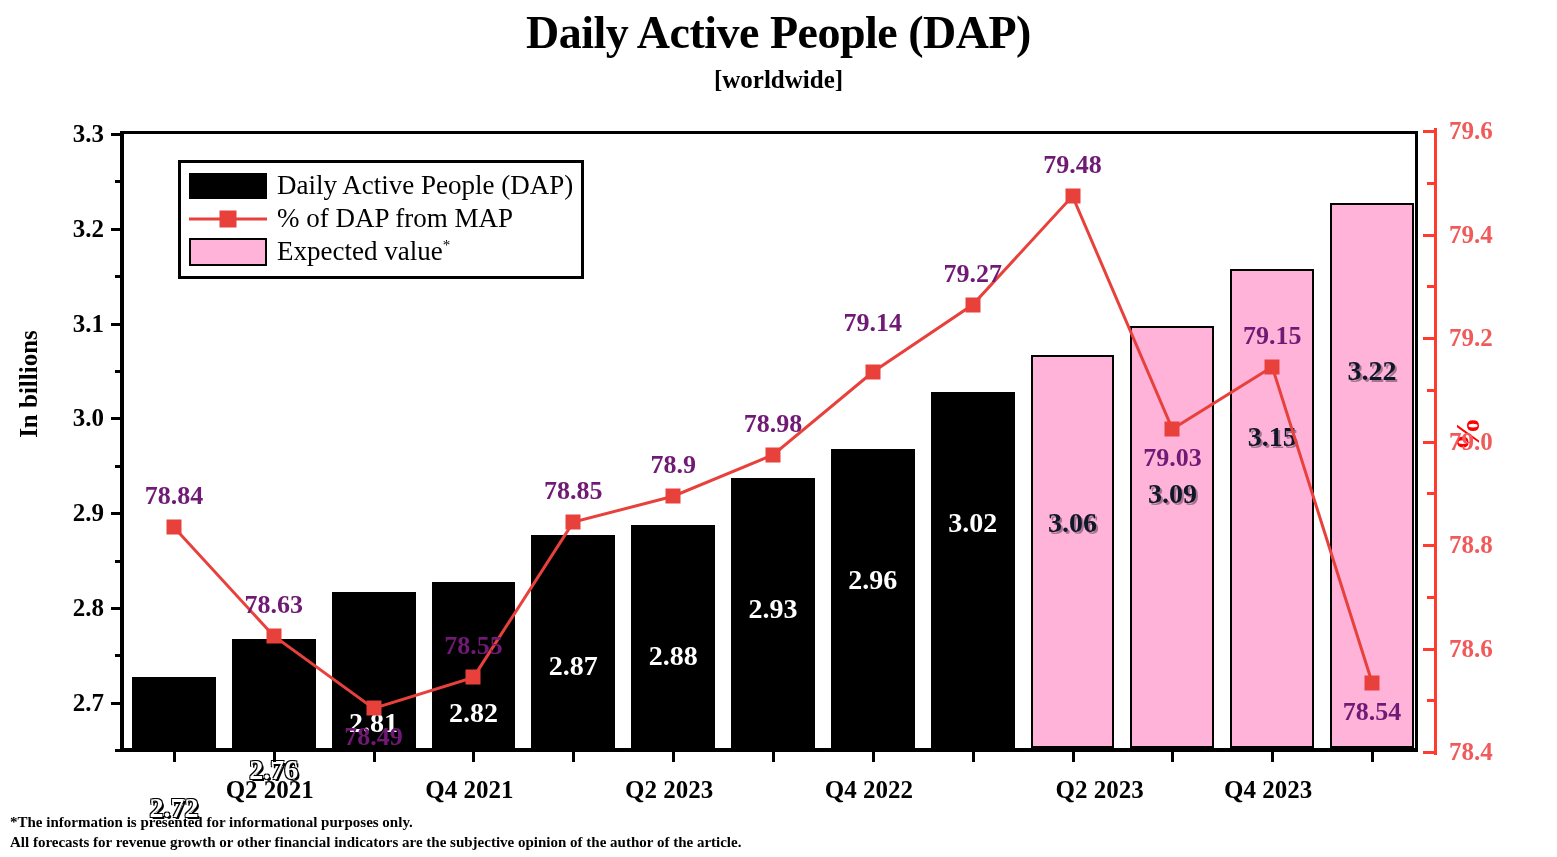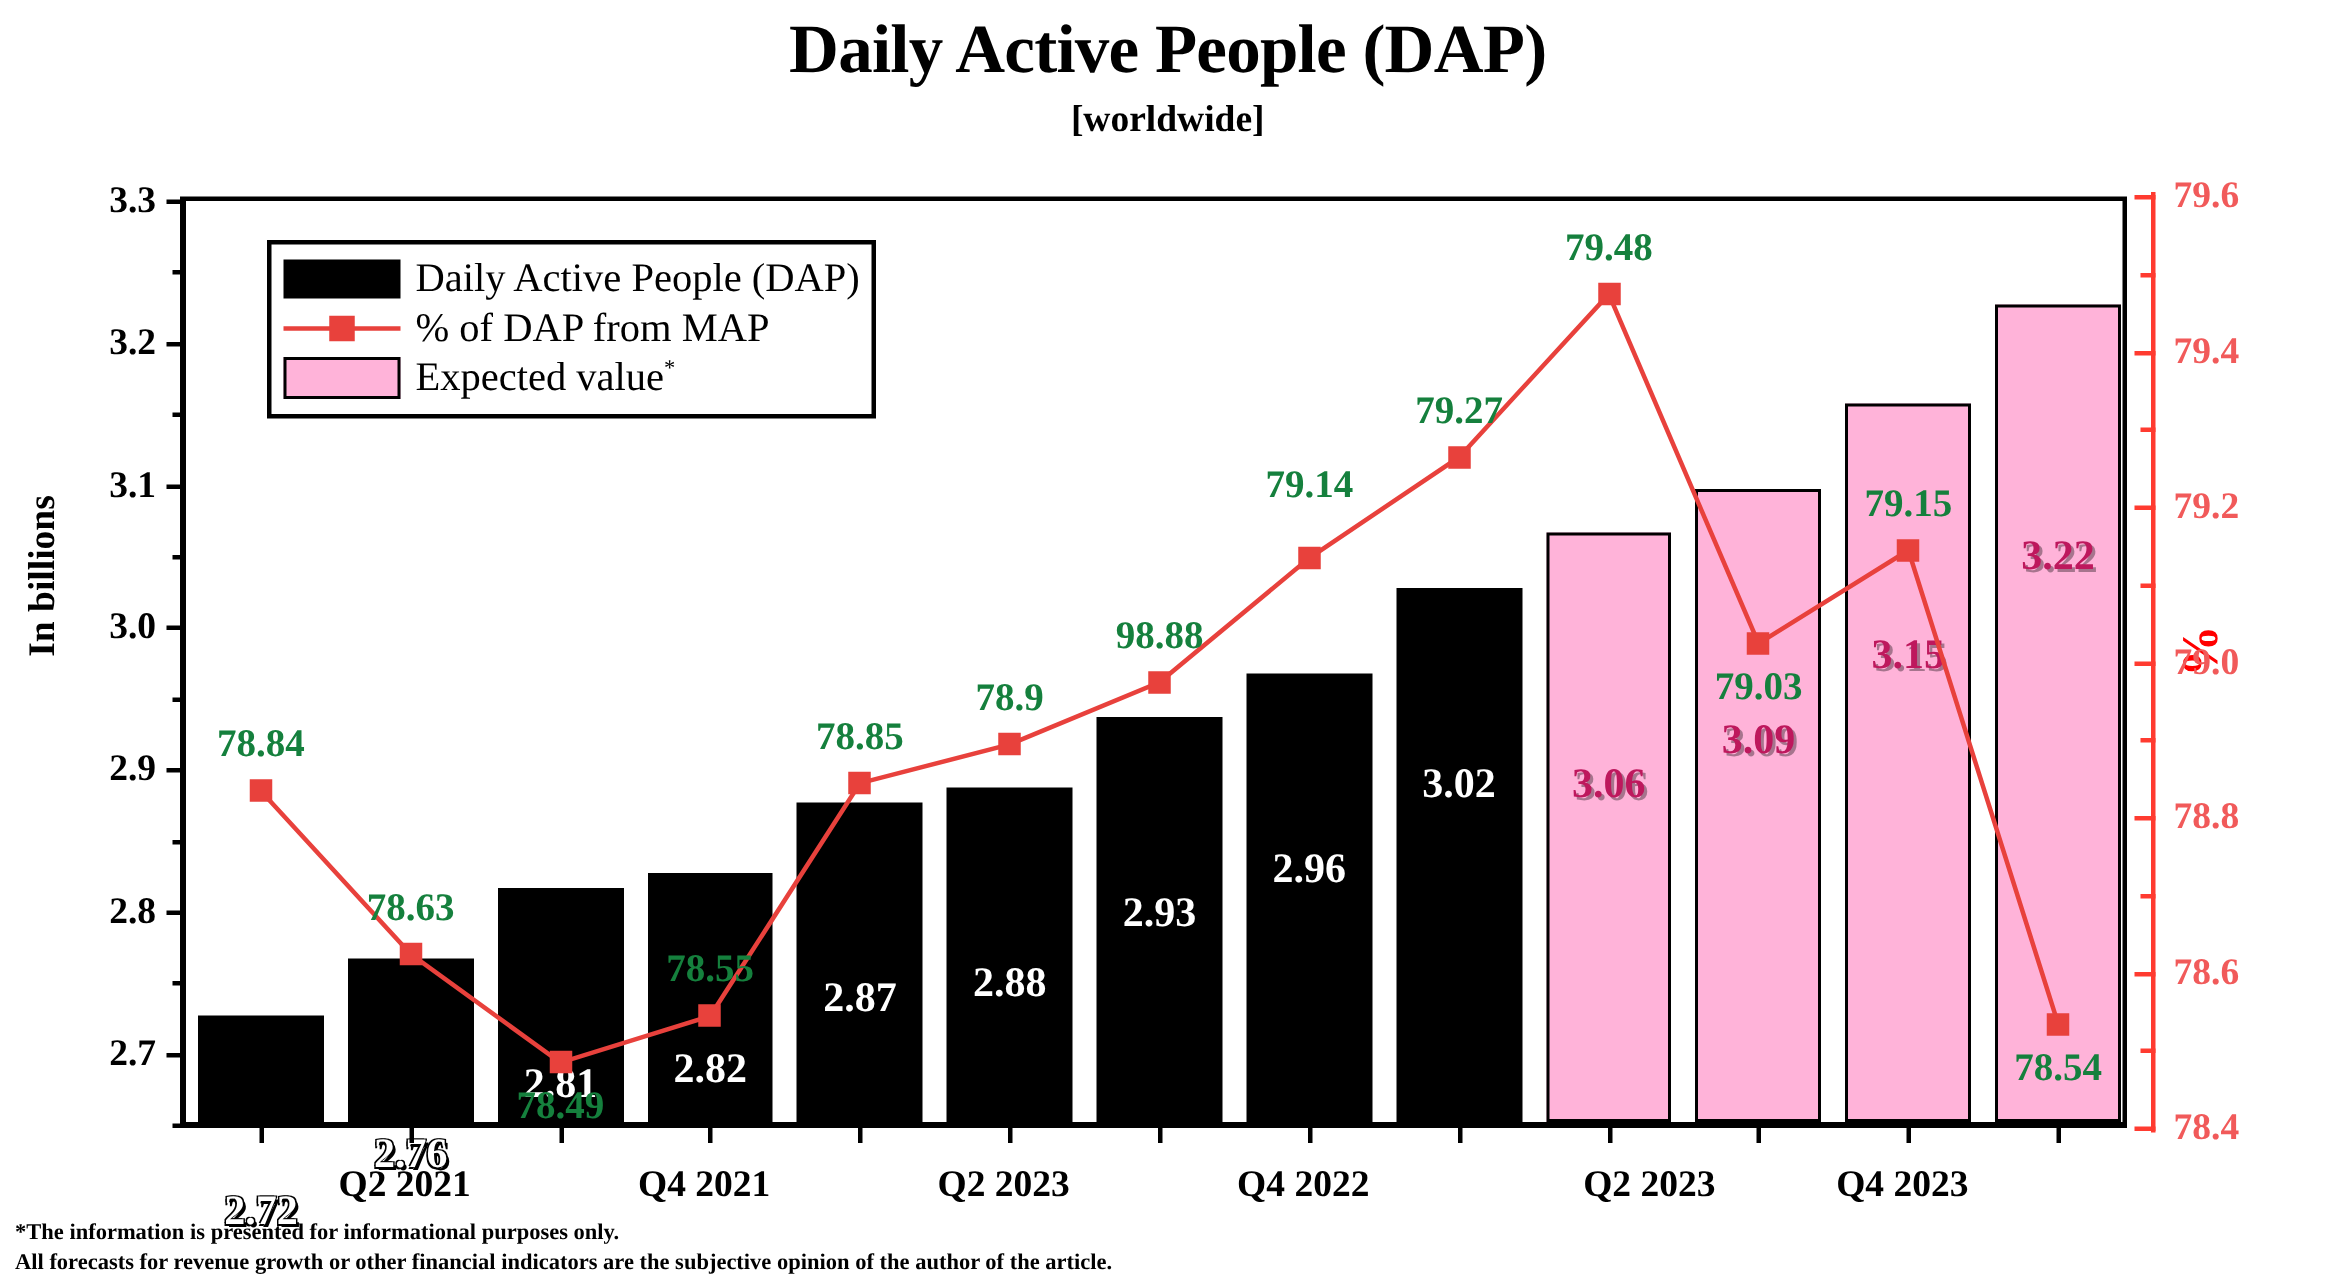--- a/index.html
+++ b/index.html
@@ -67,30 +67,30 @@
 
   
   .bar{position:absolute;bottom:0;box-sizing:border-box;}
   .bar.dap{background:#000;}
   .bar.exp{background:#FFB3D9;border:2px solid #000;}
   .barval{
     position:absolute;left:50%;transform:translateX(-50%);
     font-size:28px;font-weight:bold;white-space:nowrap;
   }
   .barval.onblack{color:#ffffff;text-shadow:2px 2px 0 #000,-1px -1px 0 #000,1px -1px 0 #000,-1px 1px 0 #000;}
-  .barval.onpink{color:#be185d;text-shadow:2px 2px 0 rgba(0,0,0,.35);}
+  .barval.onpink{color:#0f172a;text-shadow:2px 2px 0 rgba(0,0,0,.35);}
 
   
   #lineSvg{position:absolute;inset:0;overflow:visible;}
   .pt{
     position:absolute;width:15px;height:15px;background:#E8413C;
     transform:translate(-50%,-50%);
   }
   .ptlab{
-    position:absolute;font-size:26px;font-weight:bold;color:#15803d;
+    position:absolute;font-size:26px;font-weight:bold;color:#701a75;
     white-space:nowrap;transform:translateX(-50%);
   }
 
   
   #legend{
     position:absolute;left:178px;top:160px;width:406px;
     border:3px solid #000;background:#fff;padding:6px 8px 8px 8px;
     box-sizing:border-box;
   }
   .legrow{display:flex;align-items:center;height:33px;}
@@ -189,21 +189,21 @@
           <div class="ptlab" style="left: 149.769px; top: 455.975px;">78.63</div>
           <div class="pt" style="left: 249.615px; top: 574.425px;"></div>
           <div class="ptlab" style="left: 249.615px; top: 588.425px;">78.49</div>
           <div class="pt" style="left: 349.462px; top: 543.375px;"></div>
           <div class="ptlab" style="left: 349.462px; top: 497.375px;">78.55</div>
           <div class="pt" style="left: 449.308px; top: 388.125px;"></div>
           <div class="ptlab" style="left: 449.308px; top: 342.125px;">78.85</div>
           <div class="pt" style="left: 549.154px; top: 362.25px;"></div>
           <div class="ptlab" style="left: 549.154px; top: 316.25px;">78.9</div>
           <div class="pt" style="left: 649px; top: 320.85px;"></div>
-          <div class="ptlab" style="left: 649px; top: 274.85px;">98.88</div>
+          <div class="ptlab" style="left: 649px; top: 274.85px;">78.98</div>
           <div class="pt" style="left: 748.846px; top: 238.05px;"></div>
           <div class="ptlab" style="left: 748.846px; top: 174px;">79.14</div>
           <div class="pt" style="left: 848.692px; top: 170.775px;"></div>
           <div class="ptlab" style="left: 848.692px; top: 124.775px;">79.27</div>
           <div class="pt" style="left: 948.538px; top: 62.1px;"></div>
           <div class="ptlab" style="left: 948.538px; top: 16.1px;">79.48</div>
           <div class="pt" style="left: 1048.38px; top: 294.975px;"></div>
           <div class="ptlab" style="left: 1048.38px; top: 308.975px;">79.03</div>
           <div class="pt" style="left: 1148.23px; top: 232.875px;"></div>
           <div class="ptlab" style="left: 1148.23px; top: 186.875px;">79.15</div>

